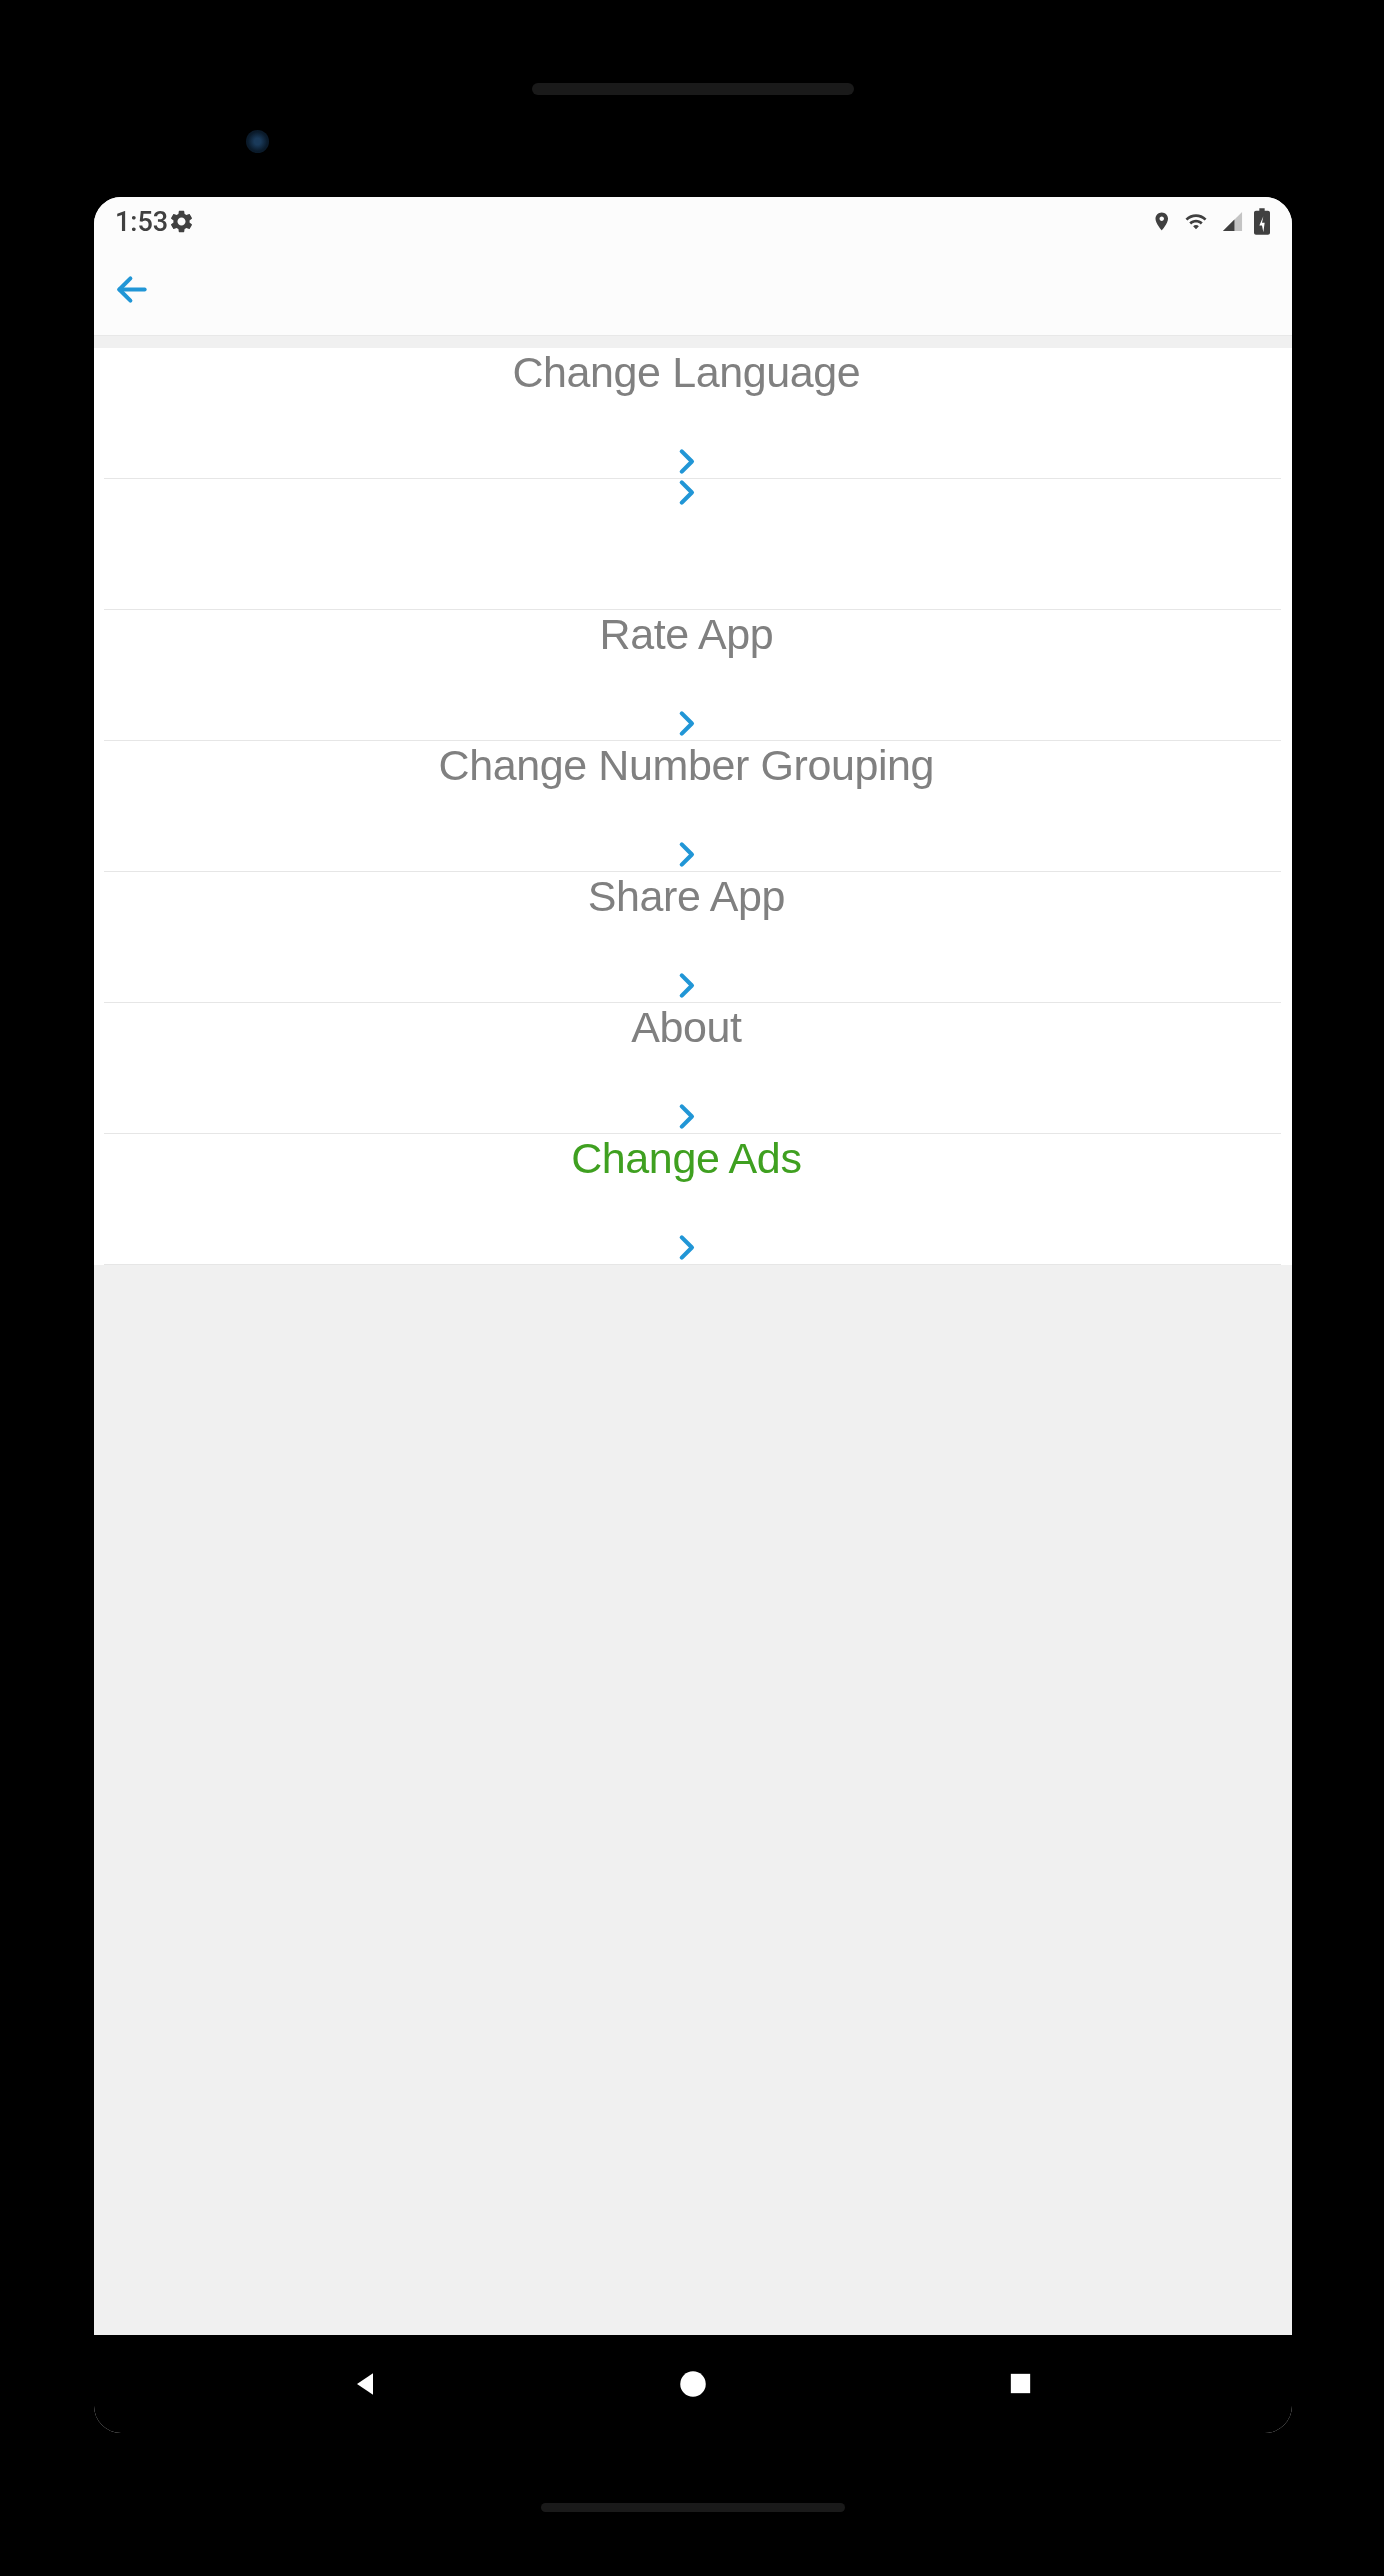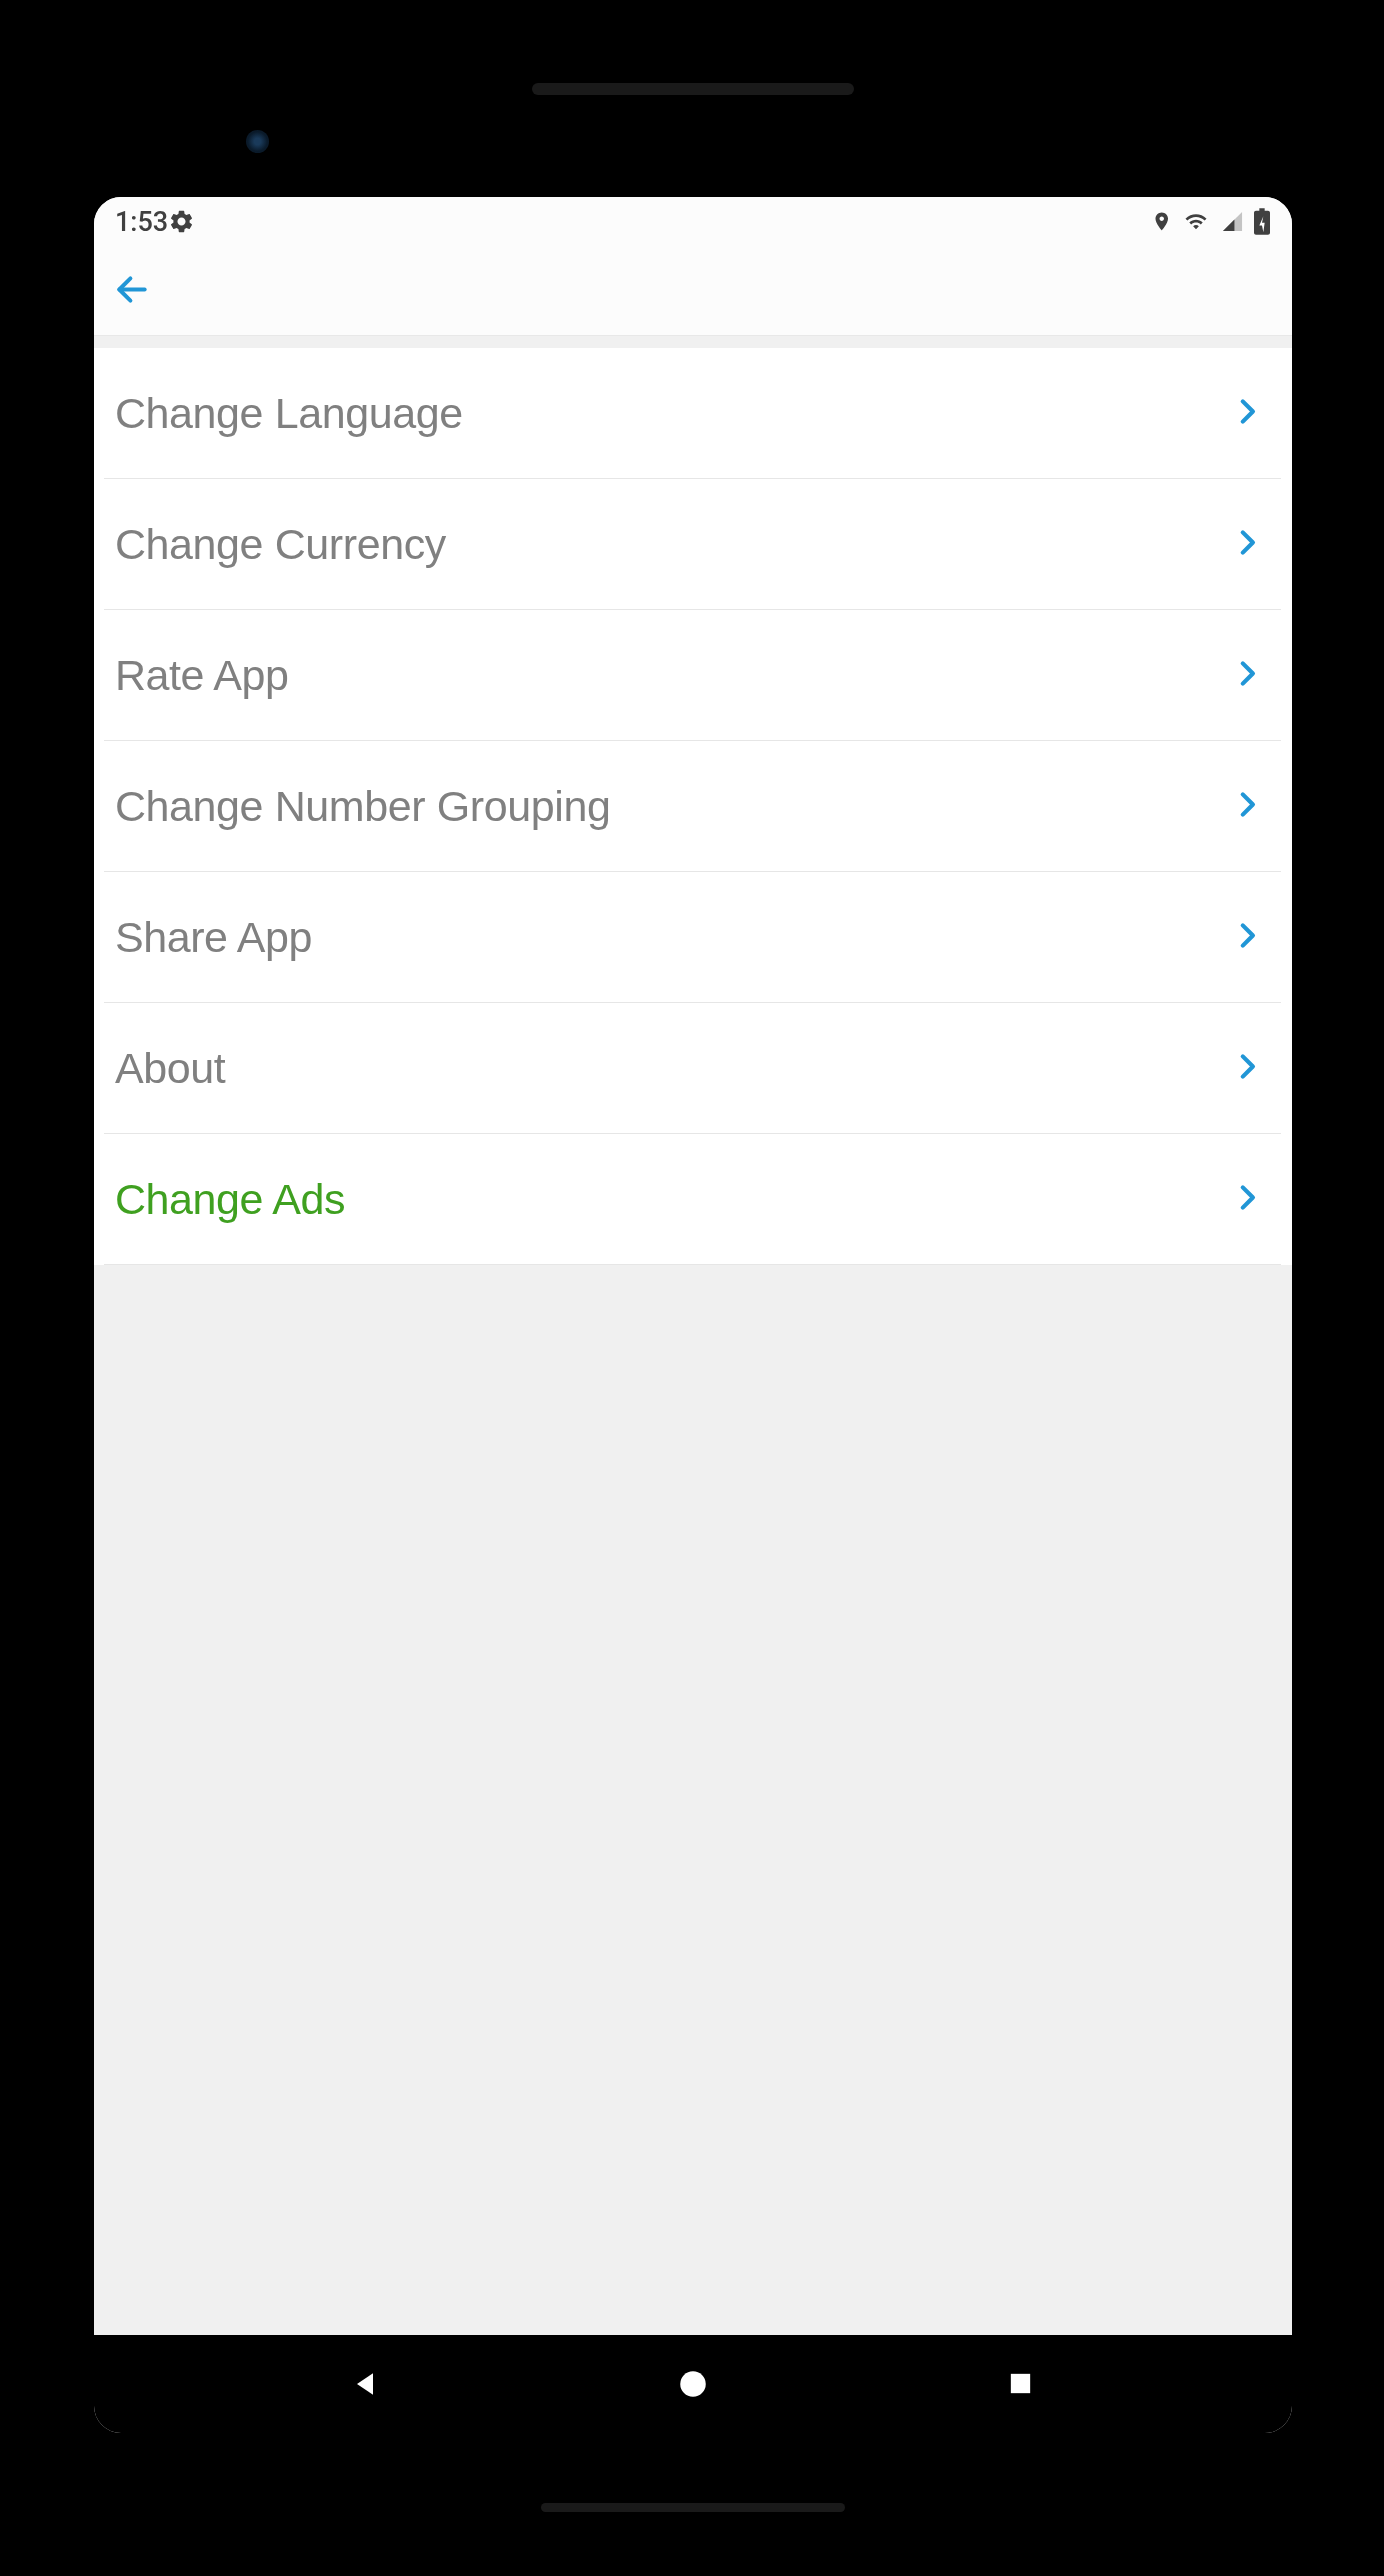--- a/index.html
+++ b/index.html
@@ -140,20 +140,21 @@
   }
   .settings-row {
     display: flex;
     align-items: center;
     justify-content: space-between;
     height: 131px;
     padding: 0 23px 0 10.7px;
     margin: 0 10.7px;
     border-bottom: 0.9px solid #e6e6e6;
     cursor: pointer;
+    flex-direction: column;
   }
   .settings-row:last-child {
     border-bottom: 0.9px solid #e6e6e6;
   }
   .row-label {
     font-size: 43px;
     font-weight: 500;
     color: #808080;
     font-family: "Arial Narrow", "Helvetica Neue Condensed", sans-serif;
     letter-spacing: -0.4px;
@@ -243,21 +244,20 @@
           <div class="settings-row">
             <span class="row-label">Change Language</span>
             <span class="chevron-right">
               <svg width="19.7" height="27" viewBox="0 0 10 16" fill="none" stroke="#2196d6" stroke-width="2.5" stroke-linecap="round" stroke-linejoin="round">
                   <polyline points="2 2 8 8 2 14"></polyline>
                 </svg>
             </span>
           </div>
 
           <div class="settings-row">
-            <span class="row-label">Change Currency</span>
             <span class="chevron-right">
               <svg width="19.7" height="27" viewBox="0 0 10 16" fill="none" stroke="#2196d6" stroke-width="2.5" stroke-linecap="round" stroke-linejoin="round">
                   <polyline points="2 2 8 8 2 14"></polyline>
                 </svg>
             </span>
           </div>
 
           <div class="settings-row">
             <span class="row-label">Rate App</span>
             <span class="chevron-right">

